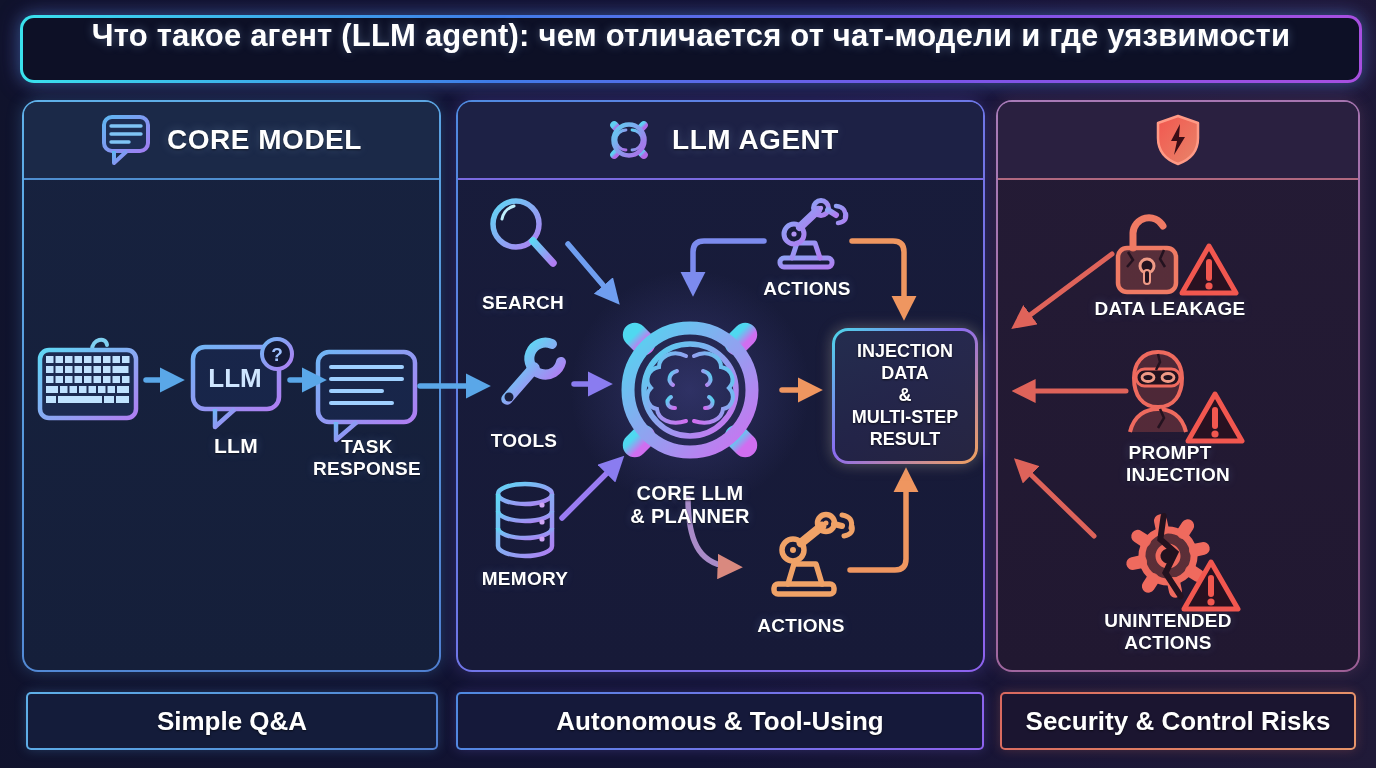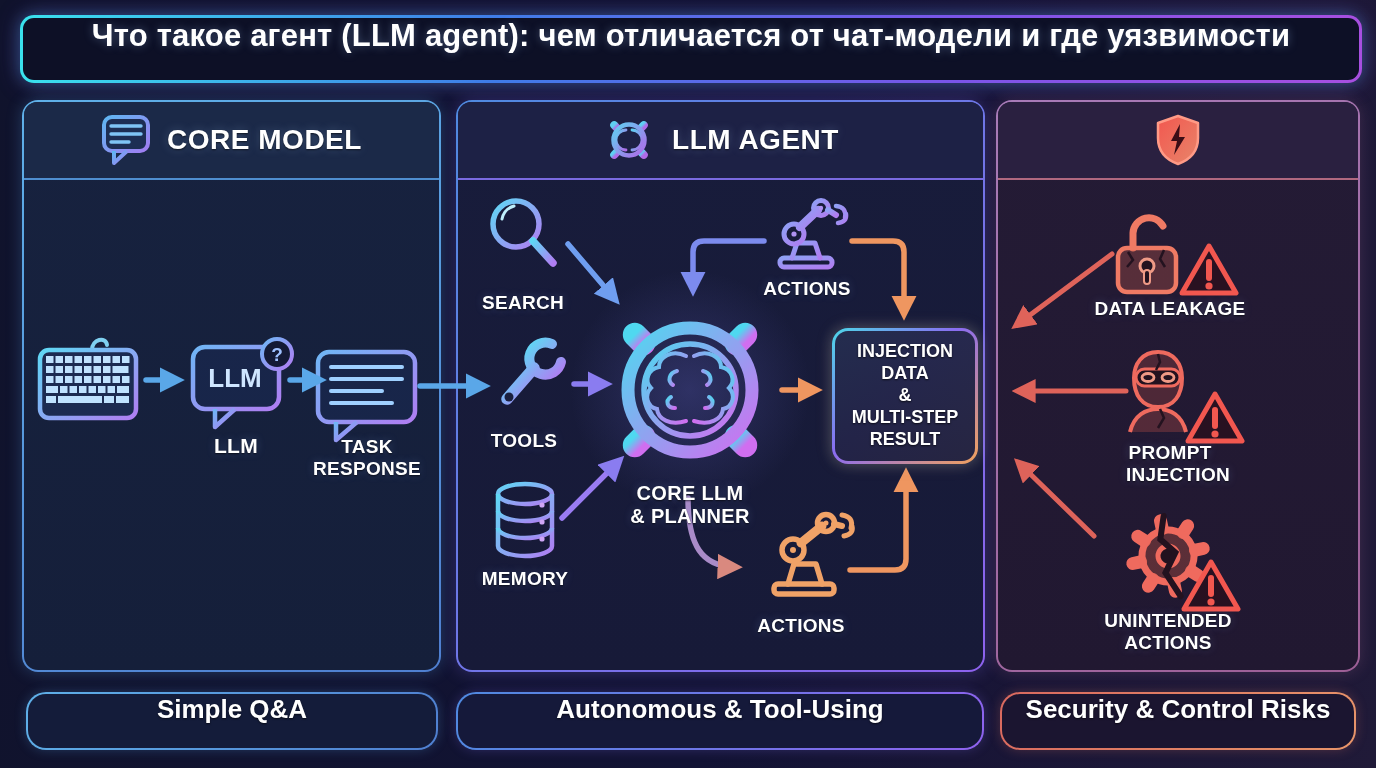--- a/index.html
+++ b/index.html
@@ -64,22 +64,22 @@
     left:832px;top:328px;width:140px;height:130px;border-radius:16px;
     border:3px solid transparent;
     background:linear-gradient(rgba(34,38,72,.96),rgba(30,32,64,.96)) padding-box,
                linear-gradient(135deg,#4dd7e8 0%,#8a6cf0 45%,#f2a25c 100%) border-box;
     box-shadow:0 0 16px rgba(240,170,100,.25),0 0 14px rgba(100,180,240,.2);
     display:flex;flex-direction:column;align-items:center;justify-content:center;
   }
   .result-box .rl{font-size:18px;font-weight:bold;line-height:1.22;text-shadow:0 1px 2px rgba(0,0,0,.7);}
   
   .chip{
-    top:692px;height:54px;border-radius:20px;border:2.5px solid transparent;
-    display:flex;justify-content:center;
+    top:692px;height:54px;border-radius:5px;border:2.5px solid transparent;
+    display:flex;align-items:center;justify-content:center;
   }
   .chip .c{font-size:26px;font-weight:bold;text-shadow:0 1px 2px rgba(0,0,0,.6);}
   .chip1{left:26px;width:408px;
     background:linear-gradient(#141c3a,#141c3a) padding-box,linear-gradient(120deg,#5fb0e8,#4f7fd0) border-box;
     box-shadow:0 0 12px rgba(90,170,240,.25);}
   .chip2{left:456px;width:524px;
     background:linear-gradient(#15193a,#15193a) padding-box,linear-gradient(120deg,#4f8ae0,#8e62ee) border-box;
     box-shadow:0 0 12px rgba(130,110,245,.25);}
   .chip3{left:1000px;width:352px;
     background:linear-gradient(#1b1530,#1b1530) padding-box,linear-gradient(120deg,#d9695f,#e8956a) border-box;

